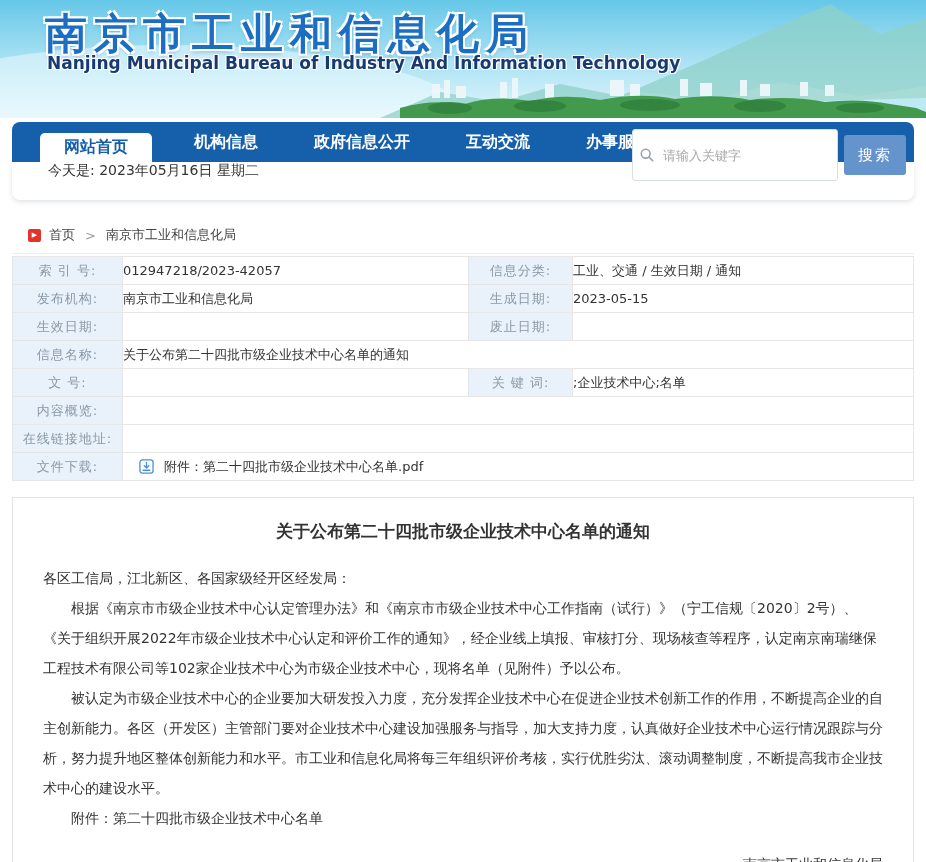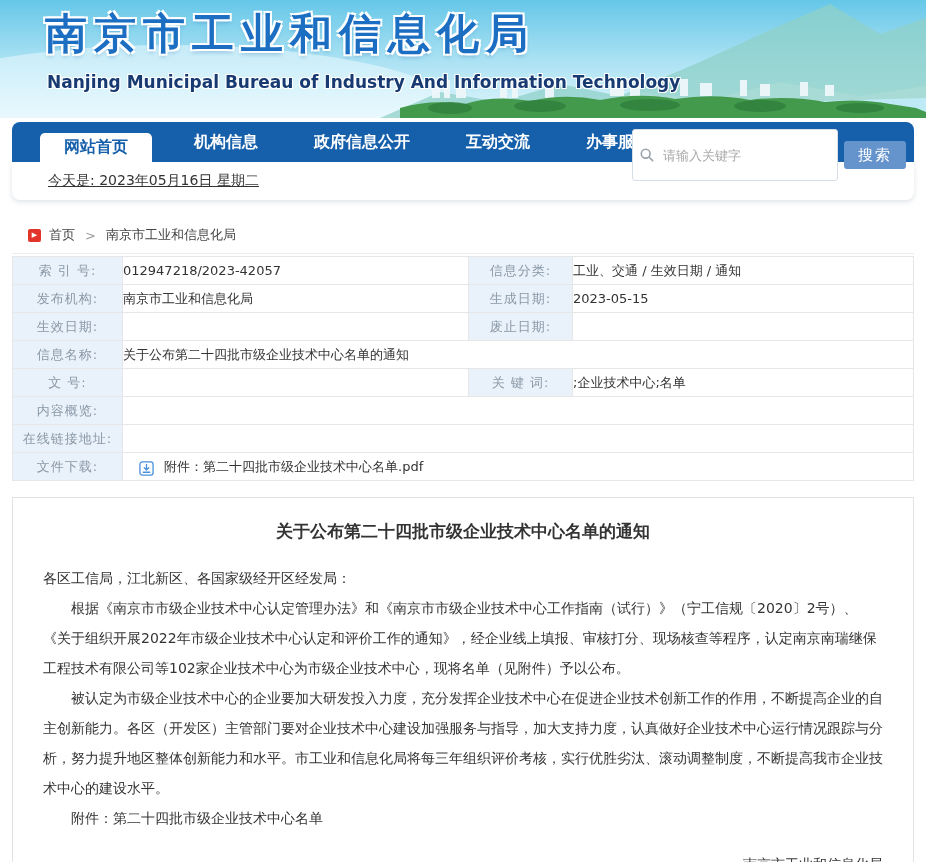--- a/index.html
+++ b/index.html
@@ -13,21 +13,21 @@
   
   .banner{position:relative;width:926px;height:118px;overflow:hidden;
     background:linear-gradient(180deg,#69c8e8 0%,#a7e0f3 45%,#dff4fb 100%);}
   .banner svg{position:absolute;left:0;top:0;}
   .banner-title{
     position:absolute;left:45px;top:6px;font-size:42px;font-weight:bold;
     color:#1b6ec2;letter-spacing:7px;
     text-shadow:-2px -2px 0 #fff,2px -2px 0 #fff,-2px 2px 0 #fff,2px 2px 0 #fff,0 3px 4px rgba(30,90,160,.35);
   }
   .banner-sub{
-    position:absolute;left:47px;top:72px;font-size:17px;font-weight:bold;color:#173a72;
+    position:absolute;left:47px;top:53px;font-size:17px;font-weight:bold;color:#173a72;
     text-shadow:-1px -1px 0 #fff,1px -1px 0 #fff,-1px 1px 0 #fff,1px 1px 0 #fff;
   }
 
   
   .nav{
     margin:4px 12px 0 12px;height:40px;background:#1660ab;border-radius:8px 8px 0 0;
     display:flex;align-items:center;position:relative;
   }
   .nav-tabs{display:flex;align-items:stretch;height:100%;}
   .tab{
@@ -42,51 +42,51 @@
   .search-box{
     width:192px;height:26px;background:#fff;border-radius:3px;display:flex;align-items:center;
     padding:12px 6px;border:1px solid #d7dee6;
   }
   .search-box input{
     border:none;outline:none;flex:1;font-size:13px;color:#333;background:transparent;
     font-family:"DejaVu Sans","Liberation Sans",sans-serif;
   }
   .search-box input::placeholder{color:#a9a9a9;}
   .search-btn{
-    height:28px;width:62px;margin-left:6px;background:#6593cc;color:#fff;border:none;
+    height:40px;width:62px;margin-left:6px;background:#6593cc;color:#fff;border:none;
     font-size:15px;border-radius:3px;cursor:pointer;letter-spacing:2px;
     font-family:"DejaVu Sans","Liberation Sans",sans-serif;
   }
 
   
   .today-bar{
     margin:0 12px;height:38px;background:#fff;border-radius:0 0 8px 8px;
-    box-shadow:0 2px 5px rgba(80,100,130,.18);display:flex;align-items:center;
-    padding-left:36px;font-size:14px;color:#333;text-decoration:underline;
+    box-shadow:0 2px 5px rgba(80,100,130,.18);display:flex;align-items:flex-start;
+    padding-left:36px;font-size:14px;color:#333;
   }
 
   
   .breadcrumb{
     margin:20px 12px 0 12px;padding:6px 0 9px 16px;font-size:13px;color:#444;
     display:flex;align-items:center;border-bottom:1px solid #ececec;
   }
   .crumb-icon{
     width:13px;height:13px;background:#e2342b;border-radius:2px;display:inline-flex;
     align-items:center;justify-content:center;color:#fff;font-size:7px;margin-right:8px;
   }
   .crumb-link{color:#444;text-decoration:none;cursor:pointer;}
   .crumb-sep{margin:0 10px;color:#999;}
 
   
   .info-table-wrap{margin:2px 12px 0 12px;}
   table.info{width:100%;border-collapse:collapse;table-layout:fixed;font-size:13px;}
   table.info td{border:1px solid #e6e6e6;height:27px;padding:0;}
   td.lbl{background:#e9f2fb;color:#8a98a6;text-align:center;letter-spacing:1px;}
   td.val{color:#333;padding-left:16px;}
-  .attach-cell{display:flex;align-items:flex-end;padding-left:4px;}
+  .attach-cell{display:flex;align-items:center;padding-left:4px;}
   .dl-icon{margin:0 10px 0 8px;flex:none;display:inline-flex;}
   .attach-link{color:#333;text-decoration:none;cursor:pointer;font-size:13px;}
 
   
   .article{
     margin:16px 12px 0 12px;border:1px solid #e2e2e2;background:#fff;
     padding:16px 30px 40px 30px;min-height:330px;
   }
   .article-title{
     text-align:center;font-size:17px;font-weight:bold;color:#333;margin:6px 0 20px 0;

